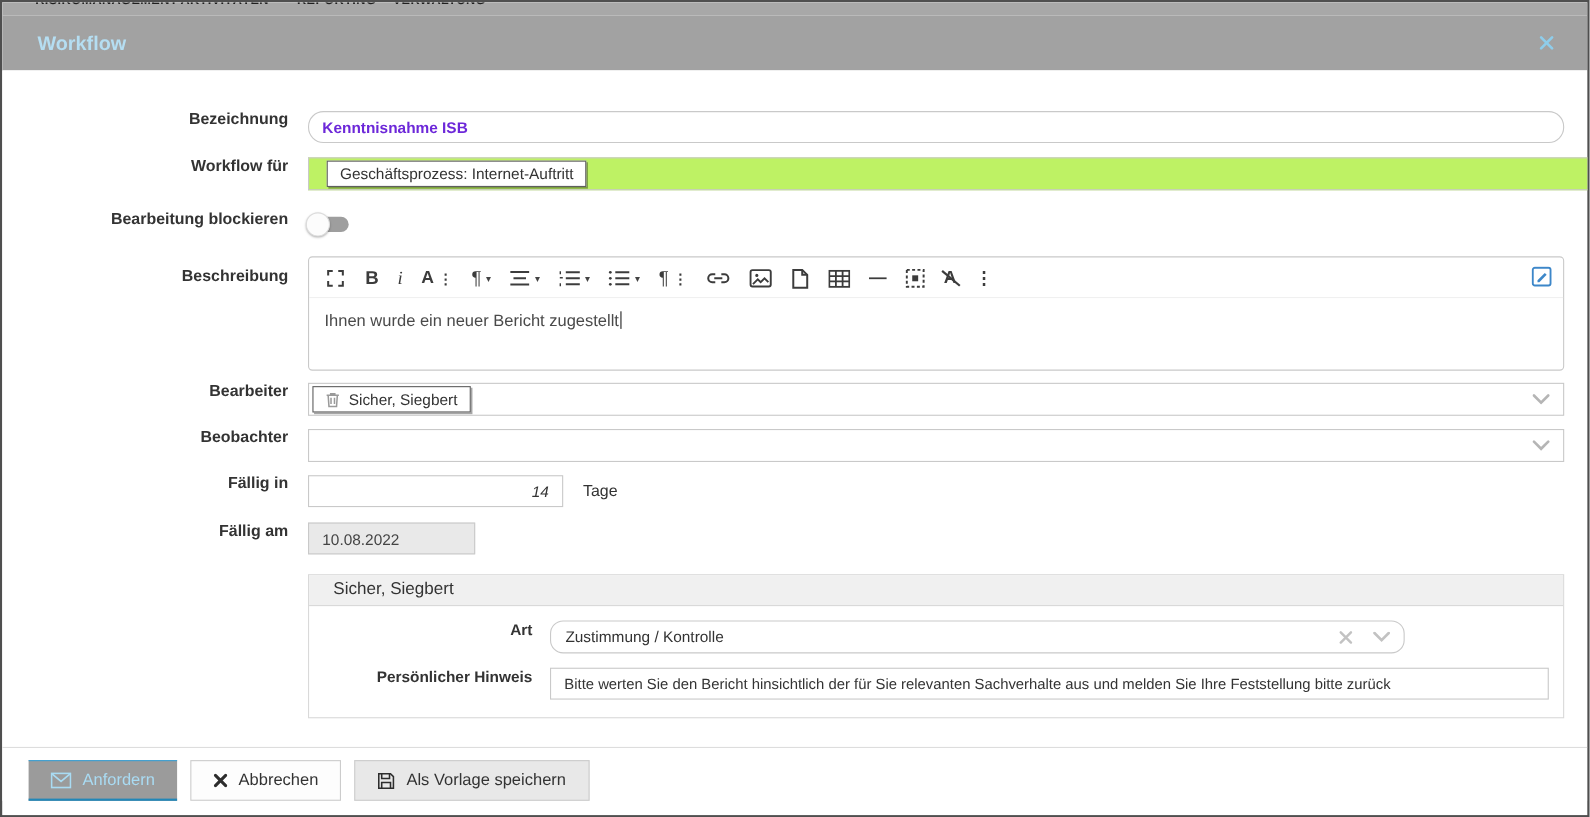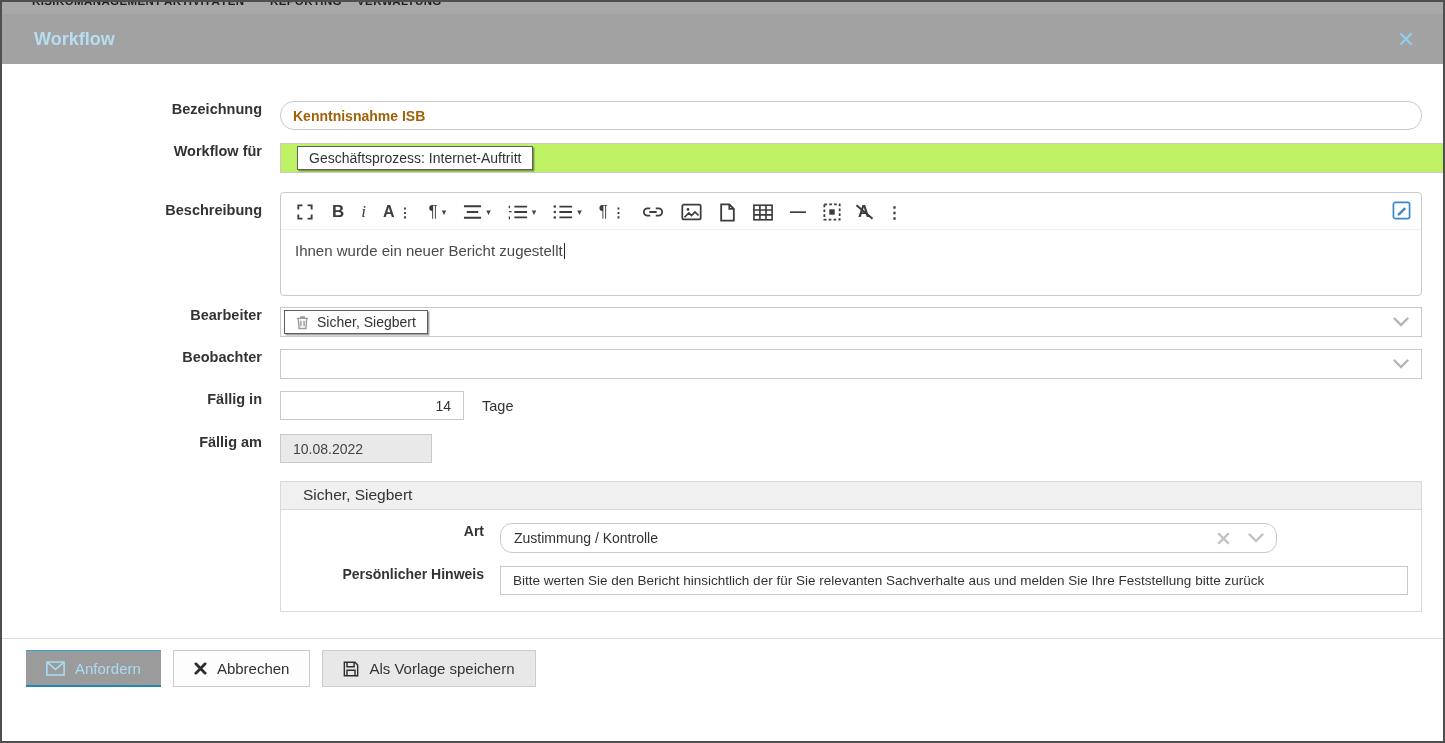--- a/index.html
+++ b/index.html
@@ -45,21 +45,21 @@
   }
   .fwrap { margin-left:18px; }
 
   input.txt {
     height:29px; border:1px solid #c9c9c9; background:#fff;
     font-family:"Liberation Sans", sans-serif;
     font-size:14px; color:#333; padding:0 12px; outline:none;
   }
   .w-full { width:1142px; }
 
-  input.txt.bold { font-weight:700; color:#a16207;border-radius:14px; }
+  input.txt.bold { font-weight:700; color:#6d28d9;border-radius:14px; }
 
   .static-field {
     width:1232px; height:30px; background:#bef264;
     border:1px solid #c9c9c9; display:flex; align-items:center; padding:0 16px;
   }
   .tag {
     display:inline-flex; align-items:center; gap:8px;
     background:#fff; border:1px solid #5f5f5f;
     box-shadow:1.5px 1.5px 0 rgba(0,0,0,0.35);
     padding:3px 11px; font-size:14px; color:#333; cursor:pointer;
@@ -105,21 +105,21 @@
   
   .sel {
     width:1142px; height:30px; border:1px solid #c9c9c9; background:#fff;
     display:flex; align-items:center; padding:0 12px 0 3px; cursor:pointer;
   }
   .sel .sel-icons { margin-left:auto; display:flex; align-items:center; gap:18px; }
   .sel-value { font-size:14px; color:#333; padding-left:10px; }
 
   .unit { font-size:14.5px; color:#333; margin-left:18px; }
 
-  input.txt.num { width:184px; text-align:right; }
+  input.txt.num { width:232px; text-align:right;font-style:italic; }
   input.txt.disabled { width:152px; background:#e9e9e9; color:#444; }
 
   
   .panel { width:1142px; border:1px solid #d9d9d9; background:#fff; }
   .panel-header {
     background:#f0f0f0; border-bottom:1px solid #d9d9d9;
     padding:4px 0 5px 22px; font-size:15.5px; color:#333;
   }
   .panel-body { padding:13px 0 16px 0; }
   .panel .frow { margin-bottom:13px; }
@@ -179,20 +179,28 @@
       <div class="flabel">Workflow für</div>
       <div class="fwrap">
         <div class="static-field">
           <span class="tag">
             <span>Geschäftsprozess: Internet-Auftritt</span>
           </span>
         </div>
       </div>
     </div>
 
+    <div class="frow" style="margin-bottom:17px">
+      <div class="flabel">Bearbeitung blockieren</div>
+      <div class="fwrap">
+        <div class="toggle">
+          <div class="knob"></div>
+        </div>
+      </div>
+    </div>
 
     <div class="frow top-align" style="margin-bottom:11px">
       <div class="flabel" style="padding-top:10px">Beschreibung</div>
       <div class="fwrap">
         <div class="editor">
           <div class="toolbar">
             <span class="tbtn">
               <svg width="20" height="20" viewBox="0 0 24 24" fill="none" stroke="#3c3c3c" stroke-width="2.2">
                   <path d="M4 9V4h5M15 4h5v5M20 15v5h-5M9 20H4v-5"></path>
                 </svg>

